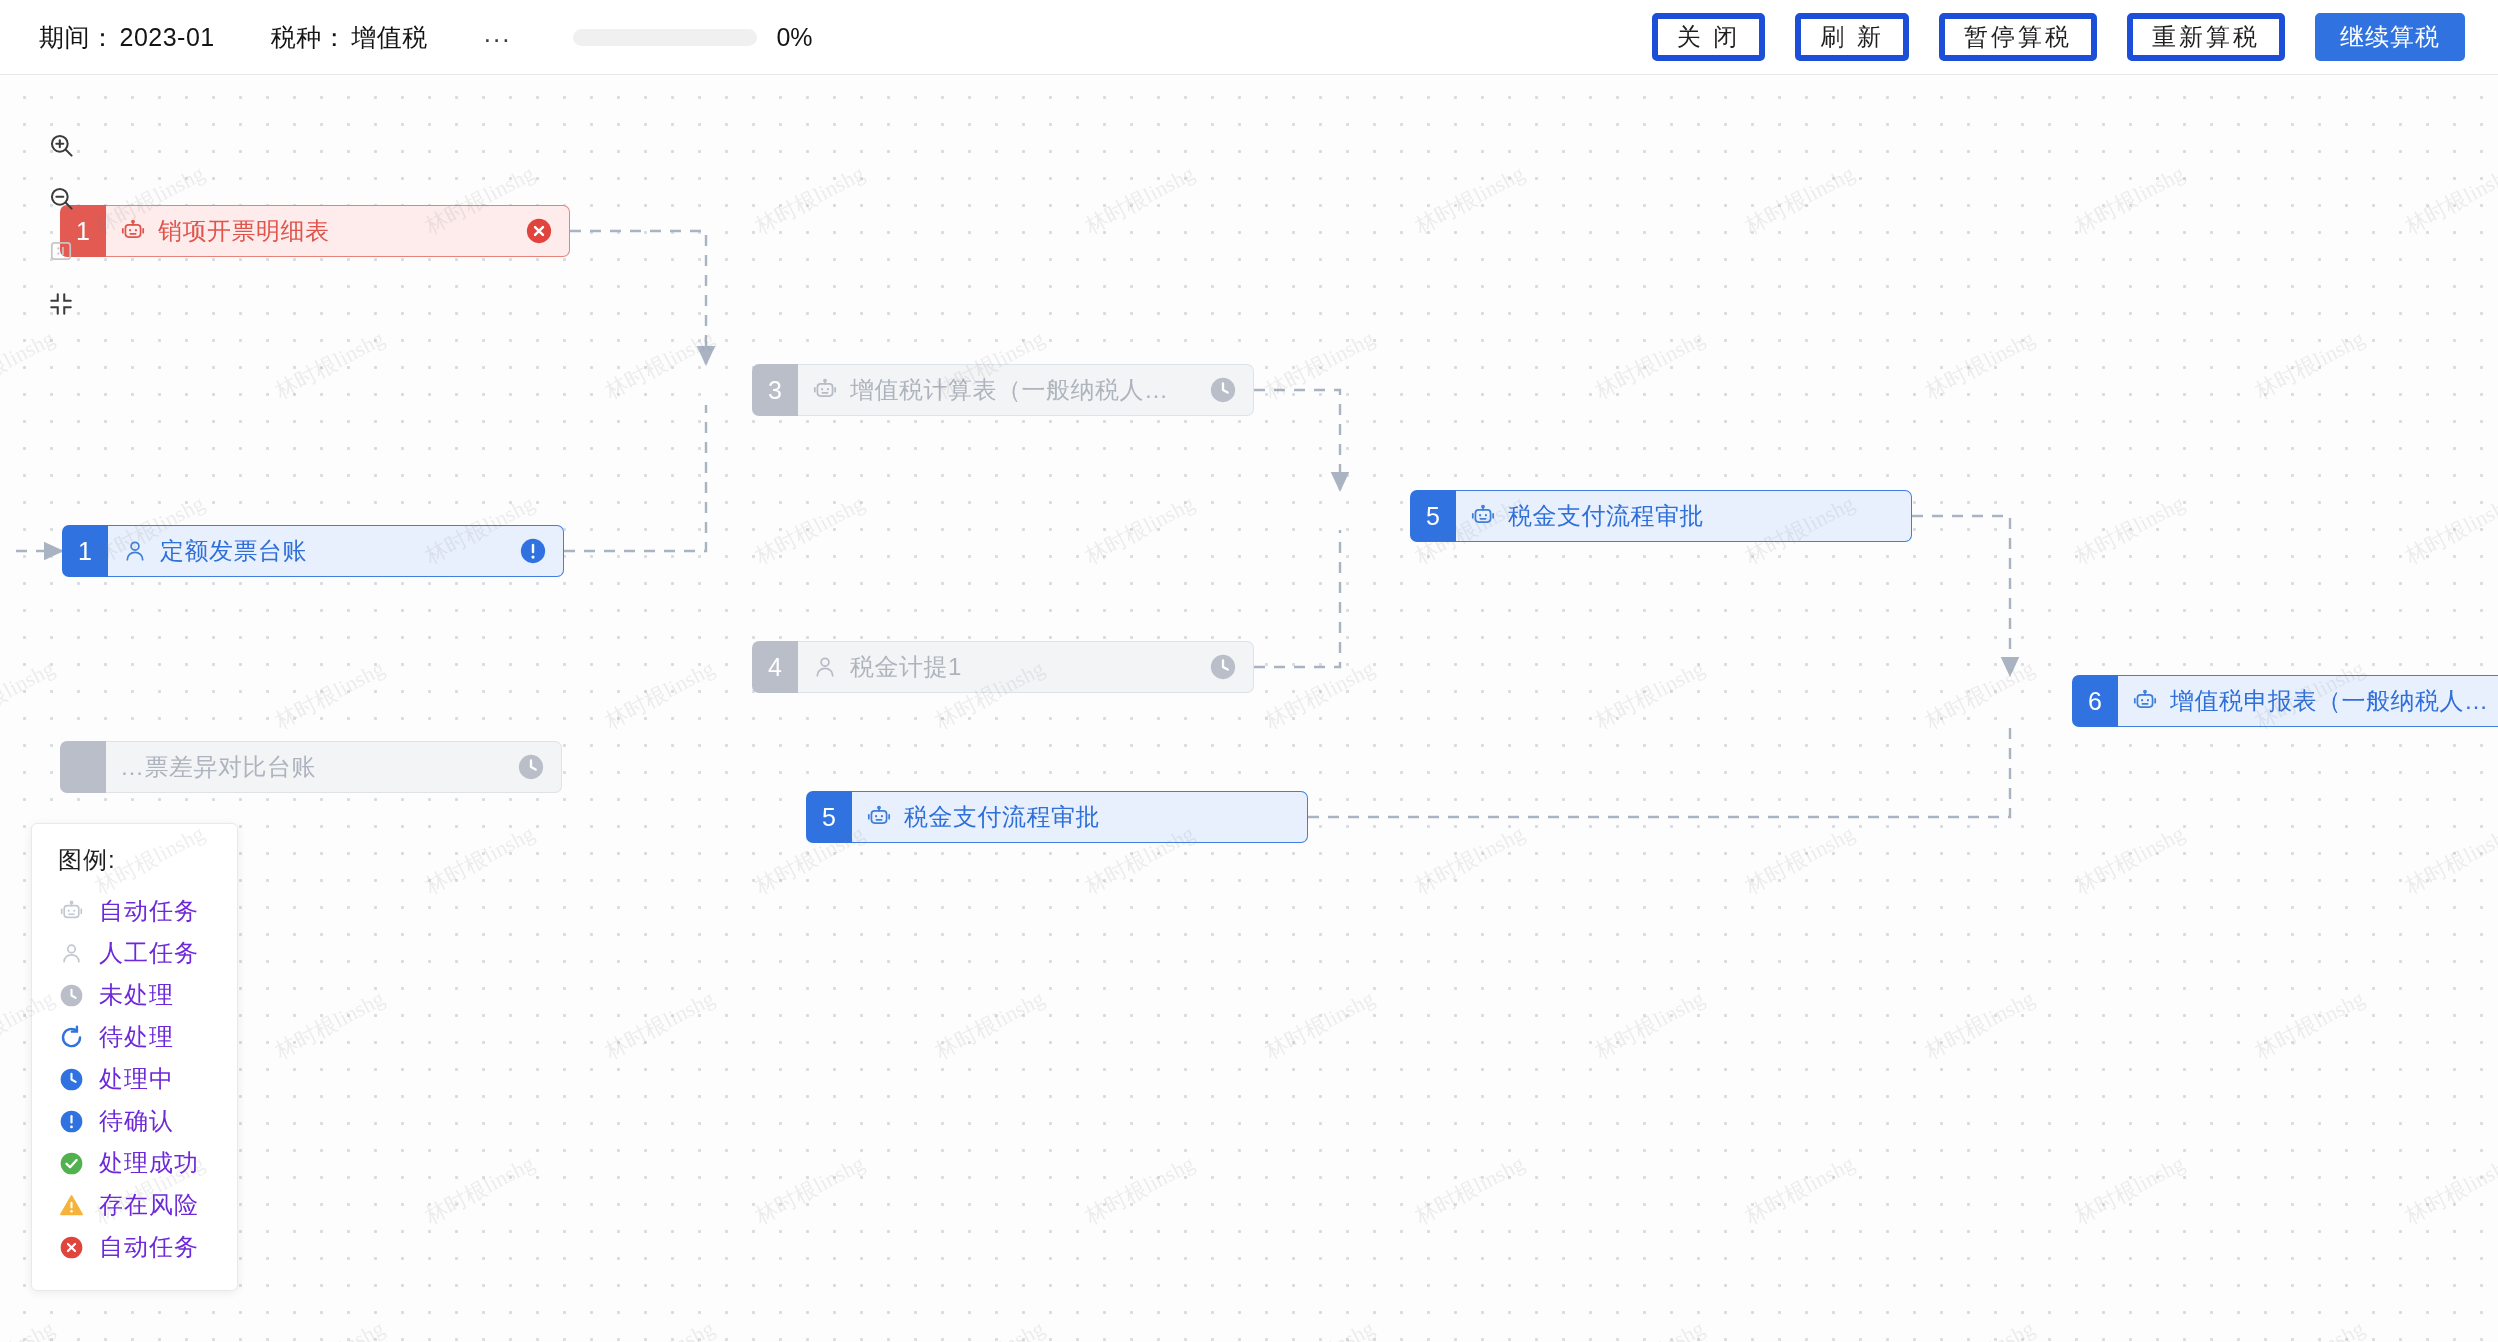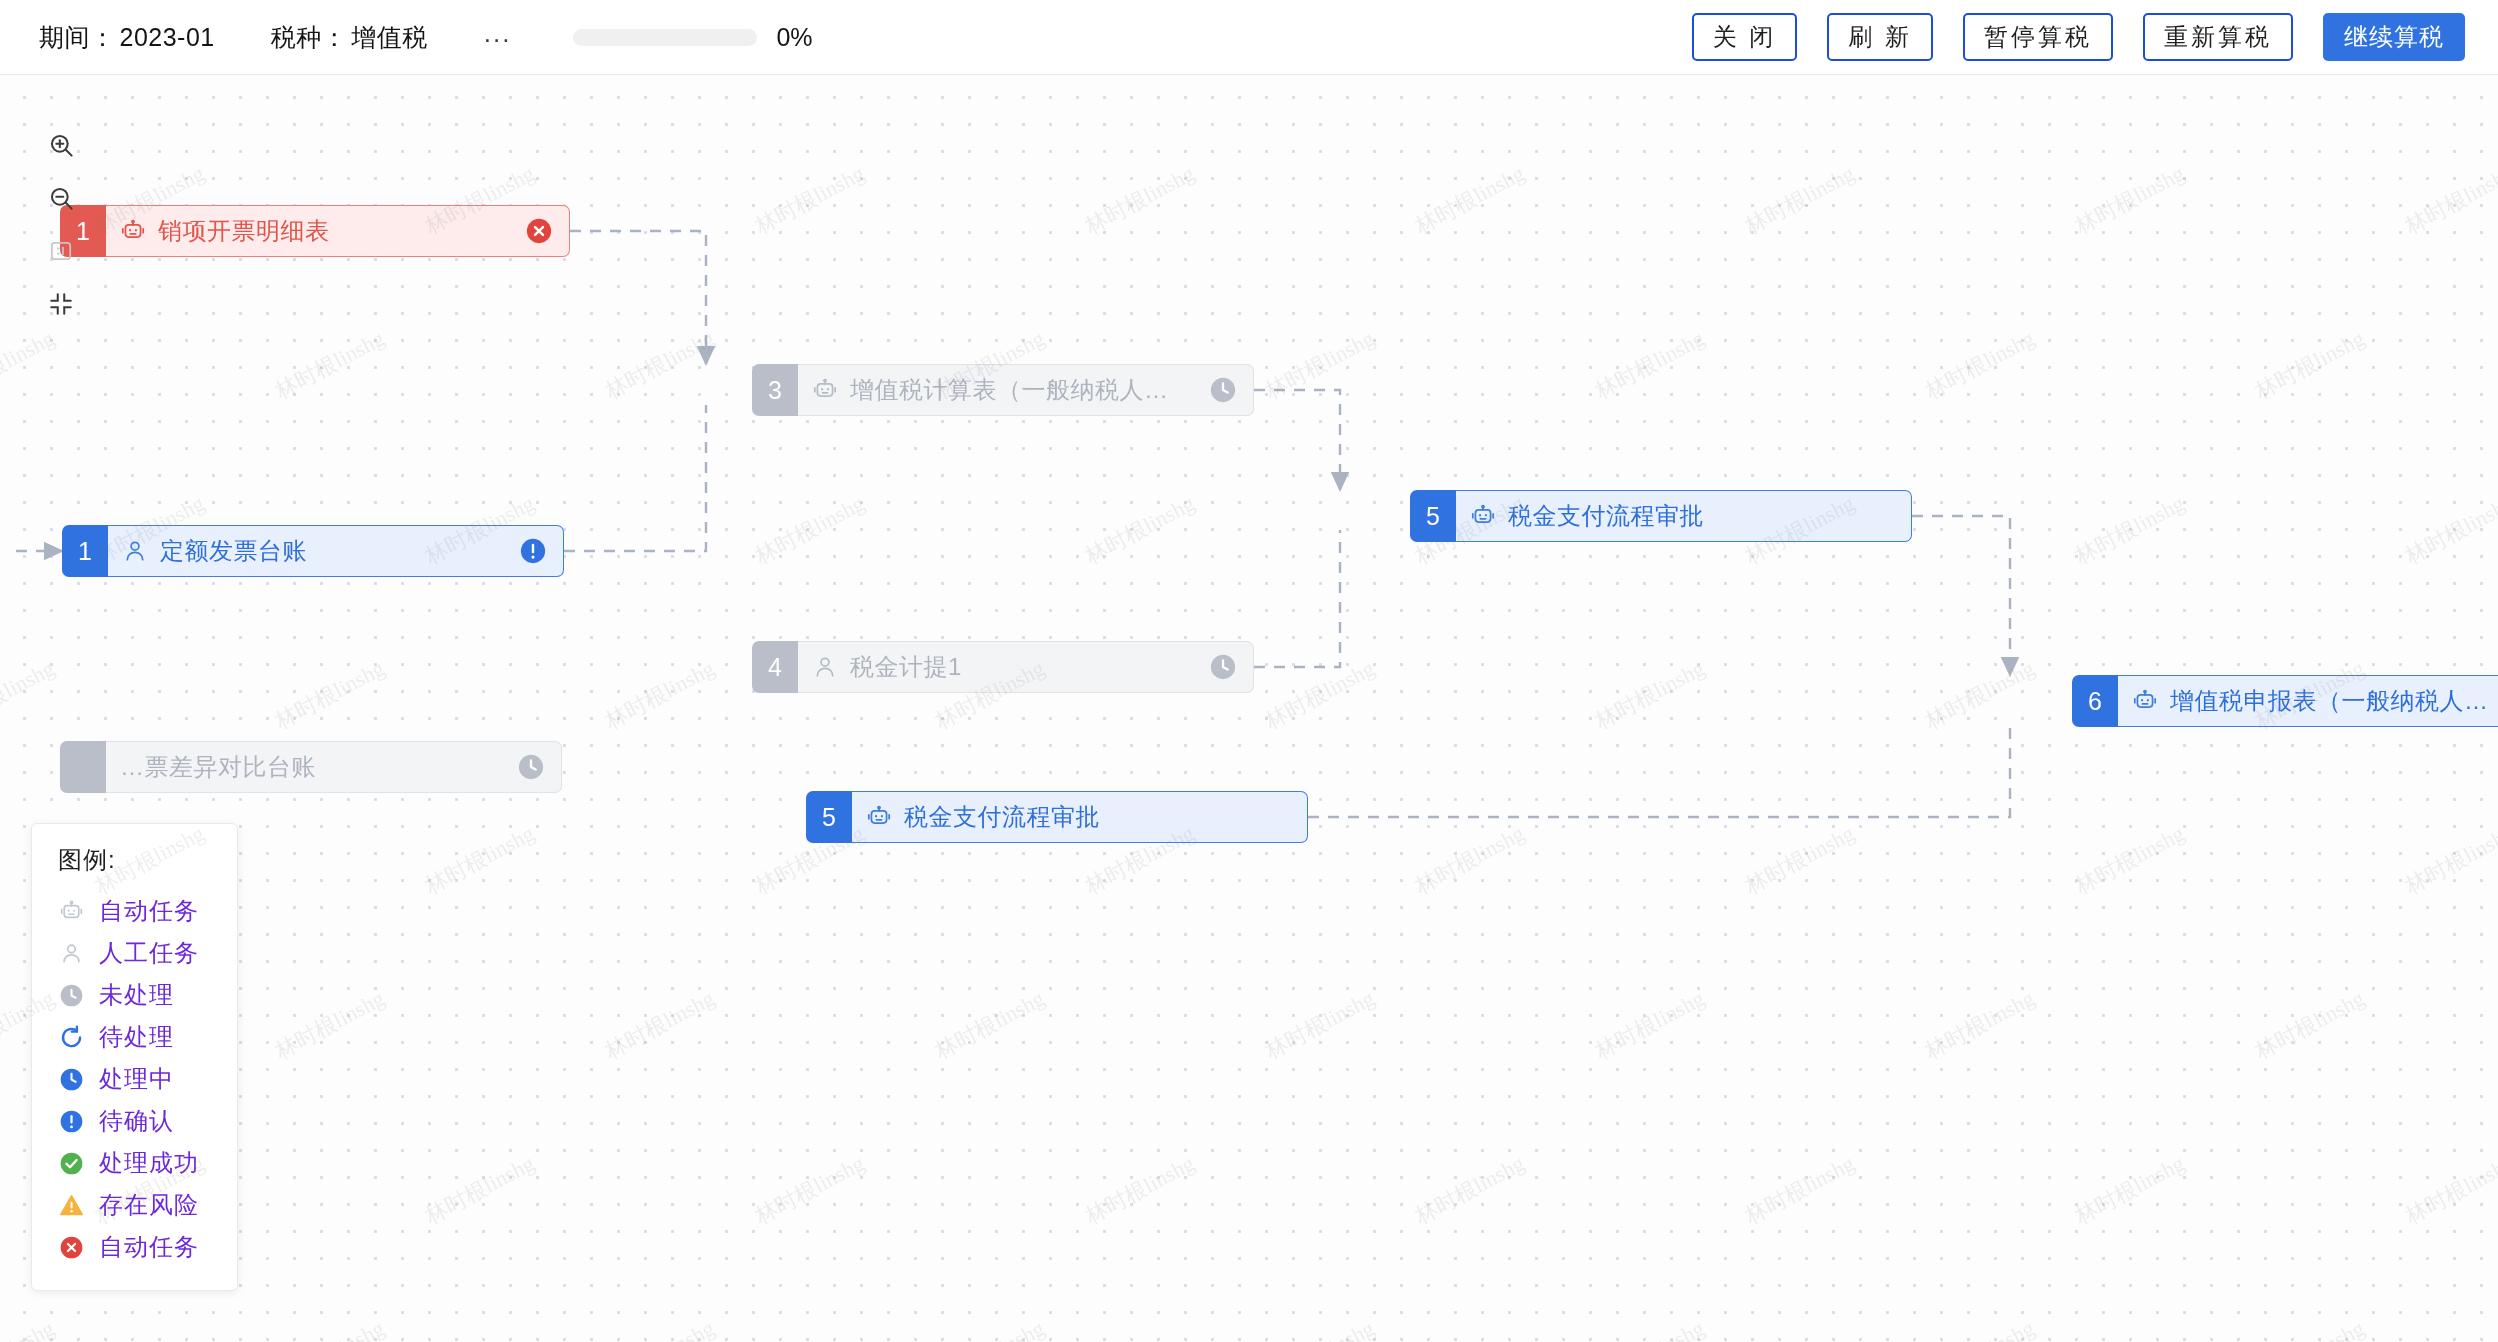--- a/index.html
+++ b/index.html
@@ -50,21 +50,21 @@
     width: 184px; height: 17px; border-radius: 9px;
     background: #f0f0f0;
   }
   .progress-fill { height: 100%; border-radius: 9px; background: #3575e0; }
   .progress-pct { font-size: 25px; color: #141414; }
 
   .hdr-spacer { flex: 1 1 auto; }
 
   .btn {
     height: 48px; min-width: 95px; padding: 10px 19px;
-    border: 2px solid #1d4ed8; border-radius: 5px;
+    border: 6px solid #1d4ed8; border-radius: 5px;
     background: #ffffff; color: #1f1f1f;
     font-family: inherit; font-size: 24px; letter-spacing: 3px;
     display: inline-flex; align-items: center; justify-content: center;
     cursor: pointer; white-space: nowrap;
   }
   .btn + .btn { margin-left: 30px; }
   .btn.primary {
     background: #2f72e0; border-color: #2f72e0; color: #ffffff;
     letter-spacing: 1px; min-width: 118px;
   }

